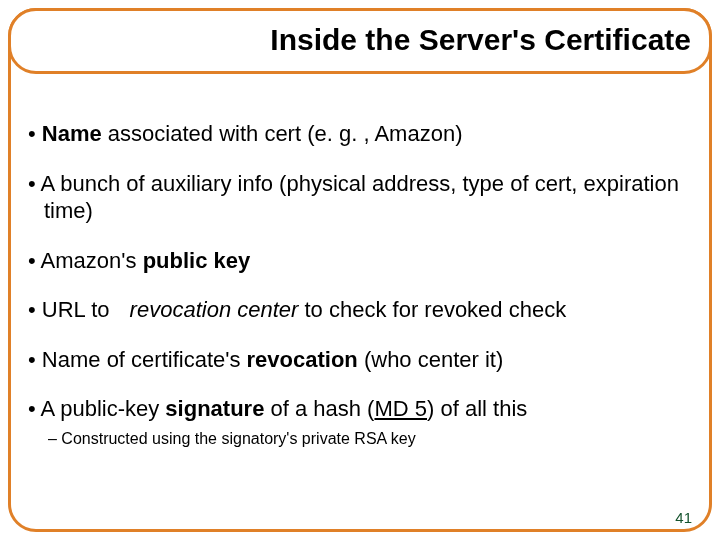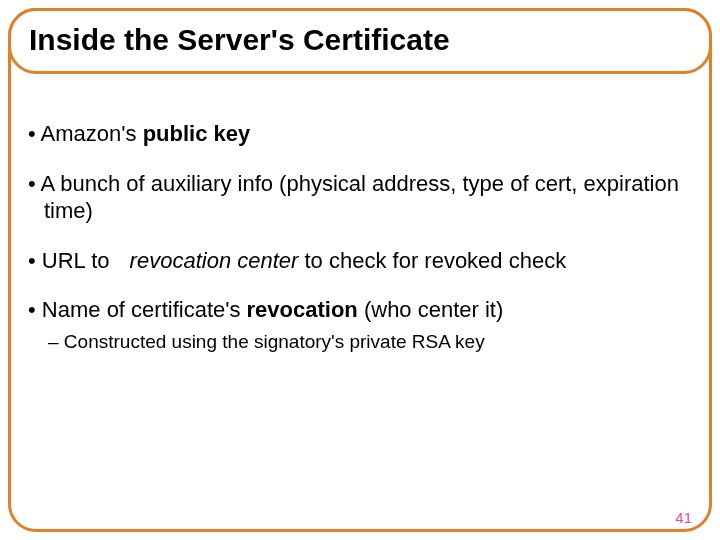--- a/index.html
+++ b/index.html
@@ -22,20 +22,21 @@
   }
   .title-box {
     position: absolute;
     top: 8px;
     left: 8px;
     right: 8px;
     border: 3px solid #e08028;
     border-radius: 28px;
     padding: 12px 18px 14px 18px;
     background: #fff;
+    text-align: right;
   }
   .title-text {
     font-size: 30px;
     font-weight: bold;
     color: #000;
   }
   .content {
     position: absolute;
     top: 120px;
     left: 28px;
@@ -46,58 +47,60 @@
     font-size: 22px;
     line-height: 1.25;
     margin-bottom: 22px;
     padding-left: 16px;
     text-indent: -16px;
   }
   .bullet::before {
     content: "• ";
   }
   .sub-bullet {
-    font-size: 19px;
+    font-size: 16px;
     line-height: 1.25;
     padding-left: 36px;
     text-indent: -16px;
     margin-top: -16px;
   }
   .sub-bullet::before {
     content: "– ";
   }
   .b { font-weight: bold; }
   .i { font-style: italic; margin-left: 14px; }
   .u { text-decoration: underline; }
   .page-num {
     position: absolute;
     bottom: 14px;
     right: 28px;
     font-size: 15px;
-    color: #ec4899;
+    color: #14532d;
   }
 </style>
 </head>
 <body>
 
 <div class="slide-frame"></div>
 
 <div class="title-box">
   <div class="title-text">Inside the Server's Certificate</div>
 </div>
 
 <div class="content">
 
+  <div class="bullet"><span class="b">Name</span><span> associated with cert (e. g. , Amazon)</span></div>
+
+  <div class="bullet"><span>A bunch of auxiliary info (physical address, type of cert, expiration time)</span></div>
 
   <div class="bullet"><span>Amazon's </span><span class="b">public key</span></div>
-
-  <div class="bullet"><span>A bunch of auxiliary info (physical address, type of cert, expiration time)</span></div>
 
   <div class="bullet"><span>URL to </span><span class="i">revocation center</span><span> to check for revoked check</span></div>
 
   <div class="bullet"><span>Name of certificate's </span><span class="b">revocation</span><span> (who center it)</span></div>
 
+  <div class="bullet"><span>A public-key </span><span class="b">signature</span><span> of a hash (</span><span class="u">MD 5</span><span>) of all this</span></div>
 
   <div class="sub-bullet"><span>Constructed using the signatory's private RSA key</span></div>
 
 </div>
 
 <div class="page-num">41</div>
 
 </body></html>

